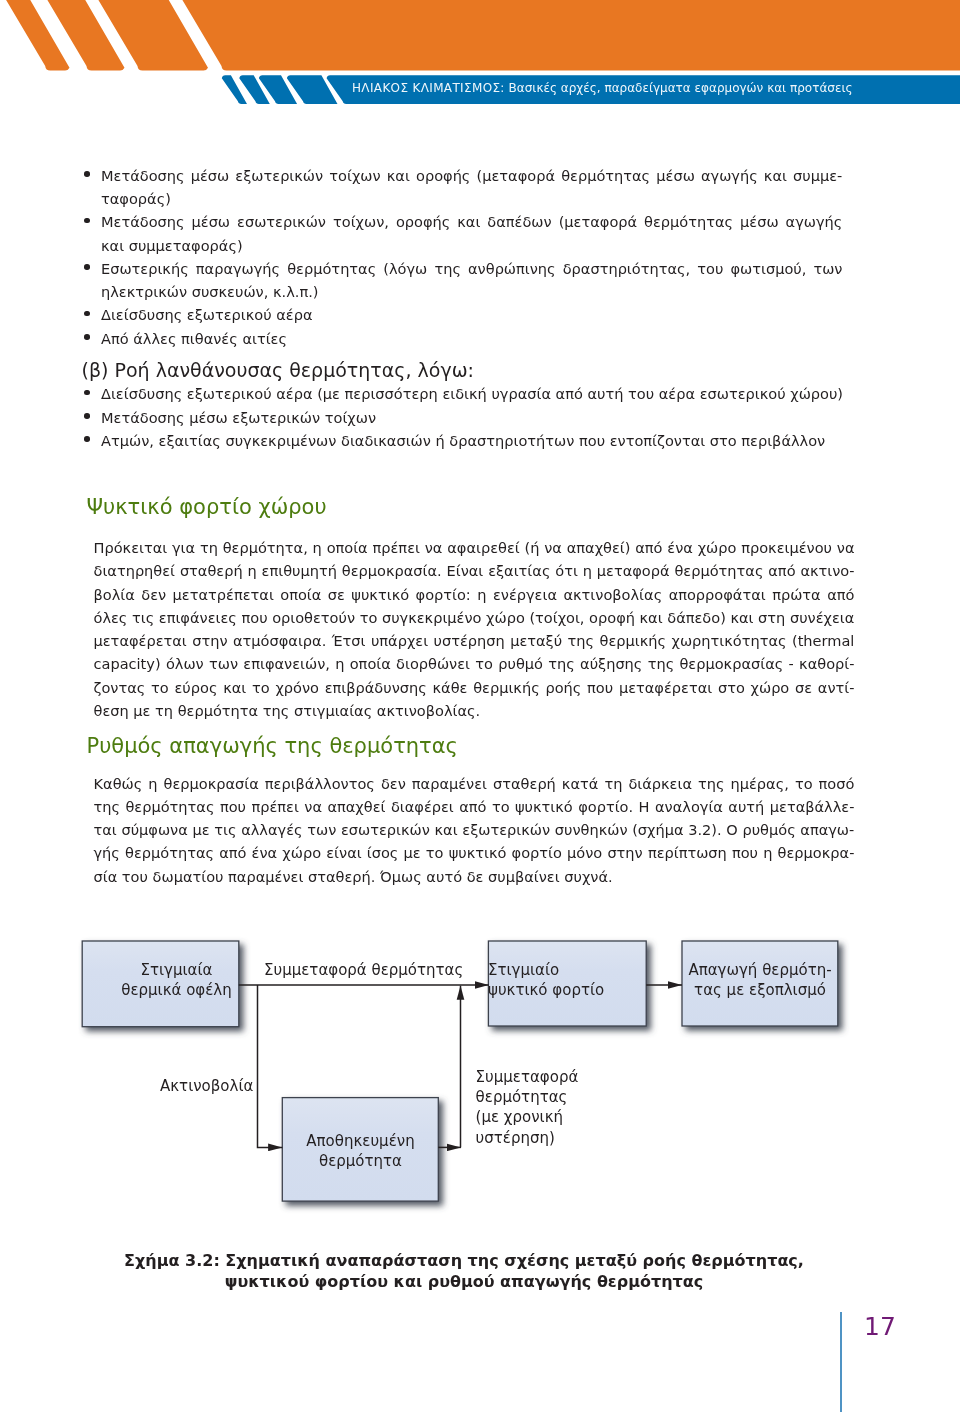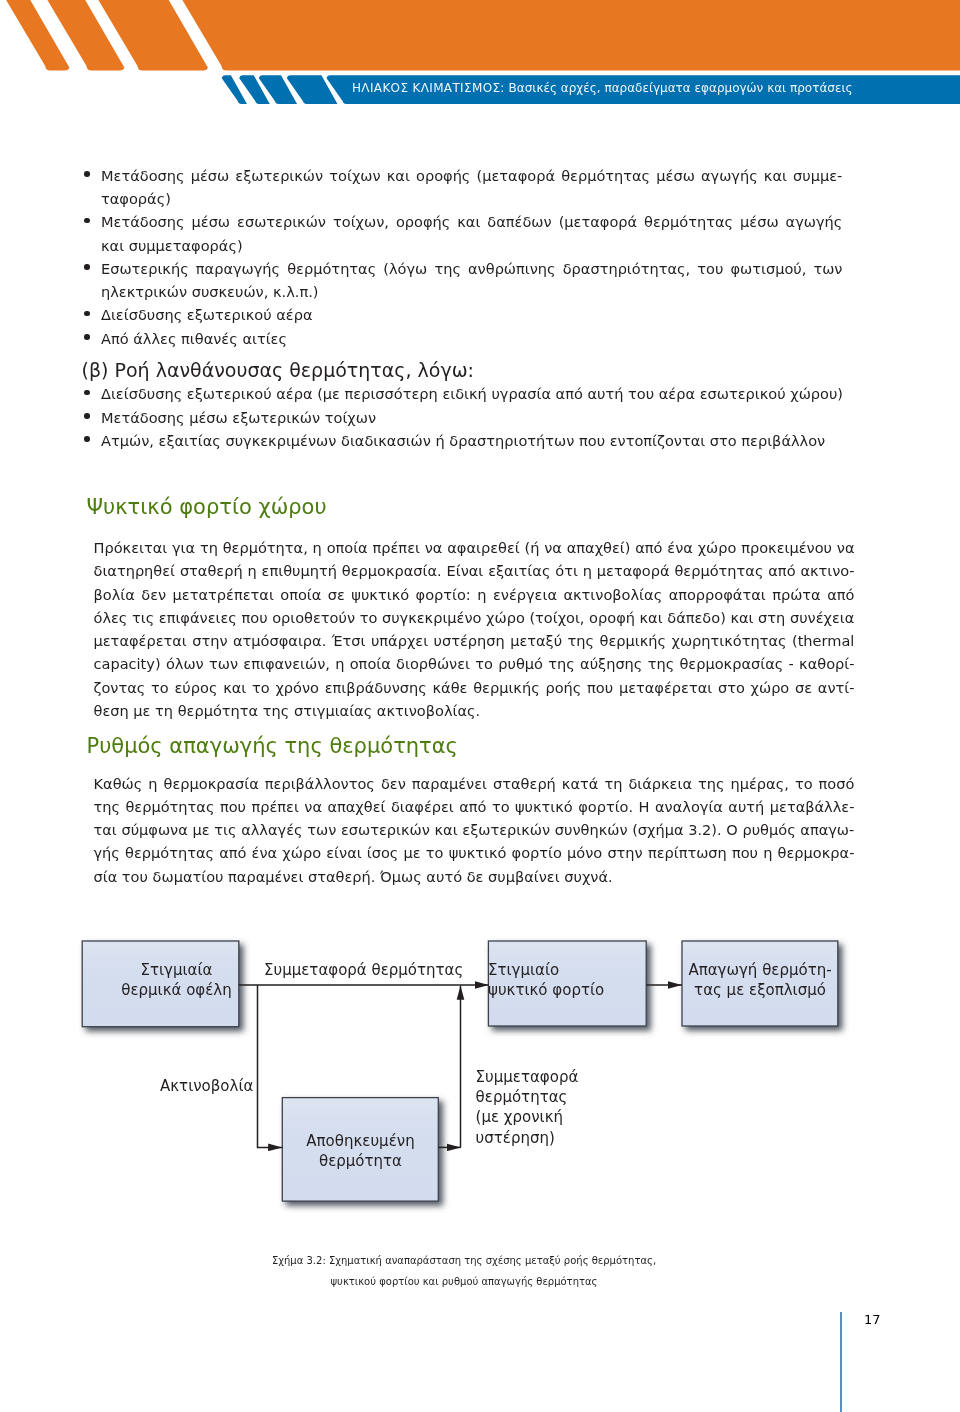--- a/index.html
+++ b/index.html
@@ -27,24 +27,24 @@
   .subhead{font-size:19px;}
   .para{margin:12px;}
   h2.sec{font-size:21px;font-weight:normal;color:#4d7c0f;margin:5px;line-height:23px;
          white-space:nowrap;}
   
   .figure{position:absolute;left:0;top:0;width:960px;height:1412px;}
   .figure svg{position:absolute;left:60px;top:920px;}
   .fig-lbl{position:absolute;font-size:15px;line-height:20.4px;color:#231f20;
            white-space:nowrap;}
   .caption{position:absolute;left:0;top:1250.8px;width:928px;text-align:center;
-           font-size:10px;line-height:20.8px;color:#231f20;}
+           font-size:16px;line-height:20.8px;color:#231f20;font-weight:bold;}
   .pagenum-rule{position:absolute;left:840.4px;top:1312px;width:1.7px;height:100px;
                 background:#4f93c4;}
-  .pagenum{position:absolute;left:864px;top:1311.5px;font-size:13px;color:#000000;}
+  .pagenum{position:absolute;left:864px;top:1311.5px;font-size:25px;color:#701a75;}
 </style>
 </head>
 <body>
 
 <div class="page">
 
   <div class="header">
     <svg width="960" height="112" viewBox="0 0 960 112">
       <g fill="#e87722">
         <path d="M-1.0 -12 L23.3 -12 L69.5 67.7 A5 5 0 0 1 64.8 70.5 L50.2 70.5 A5 5 0 0 1 45.2 66.0 Z"></path>

